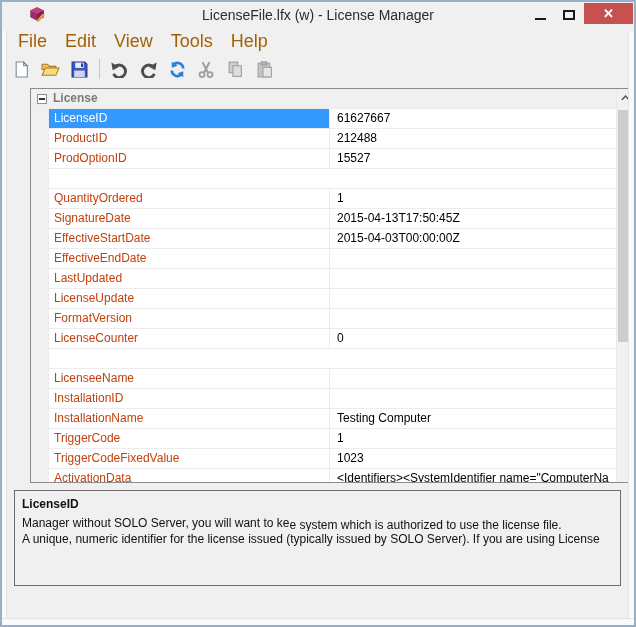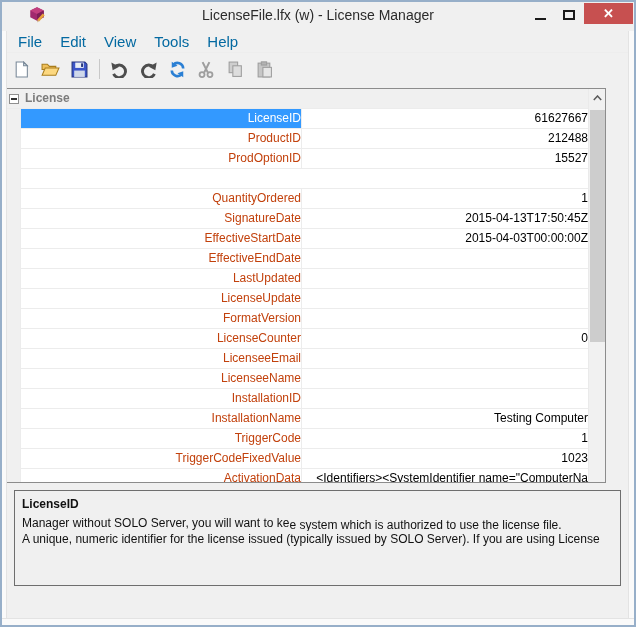--- a/index.html
+++ b/index.html
@@ -27,35 +27,35 @@
     right:1px; width:49px; height:21px; top:1px; background:#c75050;
     color:#fff; font-size:13px; font-weight:bold;
   }
 
   
   .menubar {
     position:absolute; left:0; right:0; top:29px; height:22px;
     display:flex; align-items:center; padding-left:7px; background:#f0f0f0;
     border-bottom:1px solid #ededed;
   }
-  .menu-item { padding:3px 9px; font-size:15px; color:#0369a1; }
+  .menu-item { padding:3px 9px; font-size:18px; color:#a16207; }
 
   
   .toolbar {
     position:absolute; left:0; right:0; top:52px; height:30px;
     display:flex; align-items:center; padding-left:7px; background:#f0f0f0;
   }
   .tb-btn { width:24px; height:24px; display:flex; align-items:center; justify-content:center; margin-right:5px; }
   .tb-sep { width:1px; height:20px; background:#c8c8c8; margin:0 7px 0 3px; }
   .tb-btn.disabled { opacity:.95; }
 
   
   .grid {
-    position:absolute; left:0; top:86px; width:604px; height:395px;
-    background:#fff; border:1px solid #8c8c8c;text-align:right;
+    position:absolute; left:28px; top:86px; width:604px; height:395px;
+    background:#fff; border:1px solid #8c8c8c;
   }
   .grid-header {
     position:absolute; left:0; right:17px; top:0; height:20px;
     background:#f0f0f0; border-bottom:1px solid #ececec;
   }
   .collapse-box {
     position:absolute; left:6px; top:5px; width:10px; height:10px;
     background:#fff; border:1px solid #8f8f8f;
   }
   .collapse-box::after {
@@ -257,21 +257,20 @@
           <div class="cell-name">FormatVersion</div>
           <div class="cell-value"></div>
         </div>
         <div class="grid-row">
           <div class="cell-indent"></div>
           <div class="cell-name">LicenseCounter</div>
           <div class="cell-value">0</div>
         </div>
         <div class="grid-row">
           <div class="cell-indent"></div>
-          <div class="cell-name">LicenseeEmail</div>
           <div class="cell-value"></div>
         </div>
         <div class="grid-row">
           <div class="cell-indent"></div>
           <div class="cell-name">LicenseeName</div>
           <div class="cell-value"></div>
         </div>
         <div class="grid-row">
           <div class="cell-indent"></div>
           <div class="cell-name">InstallationID</div>

